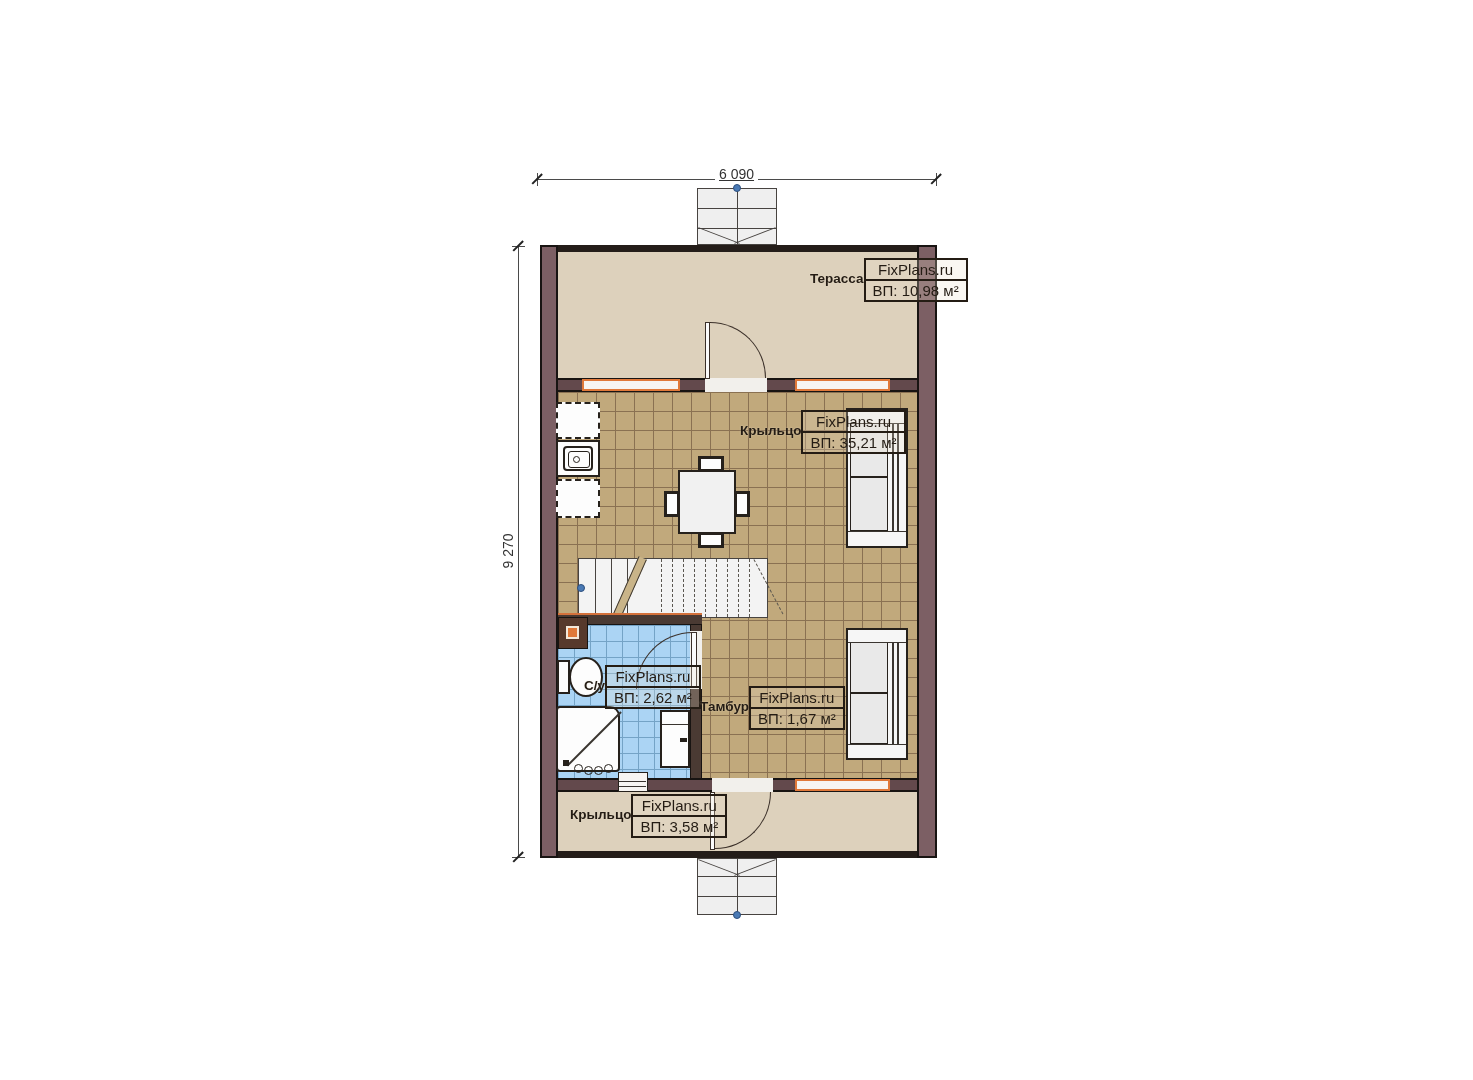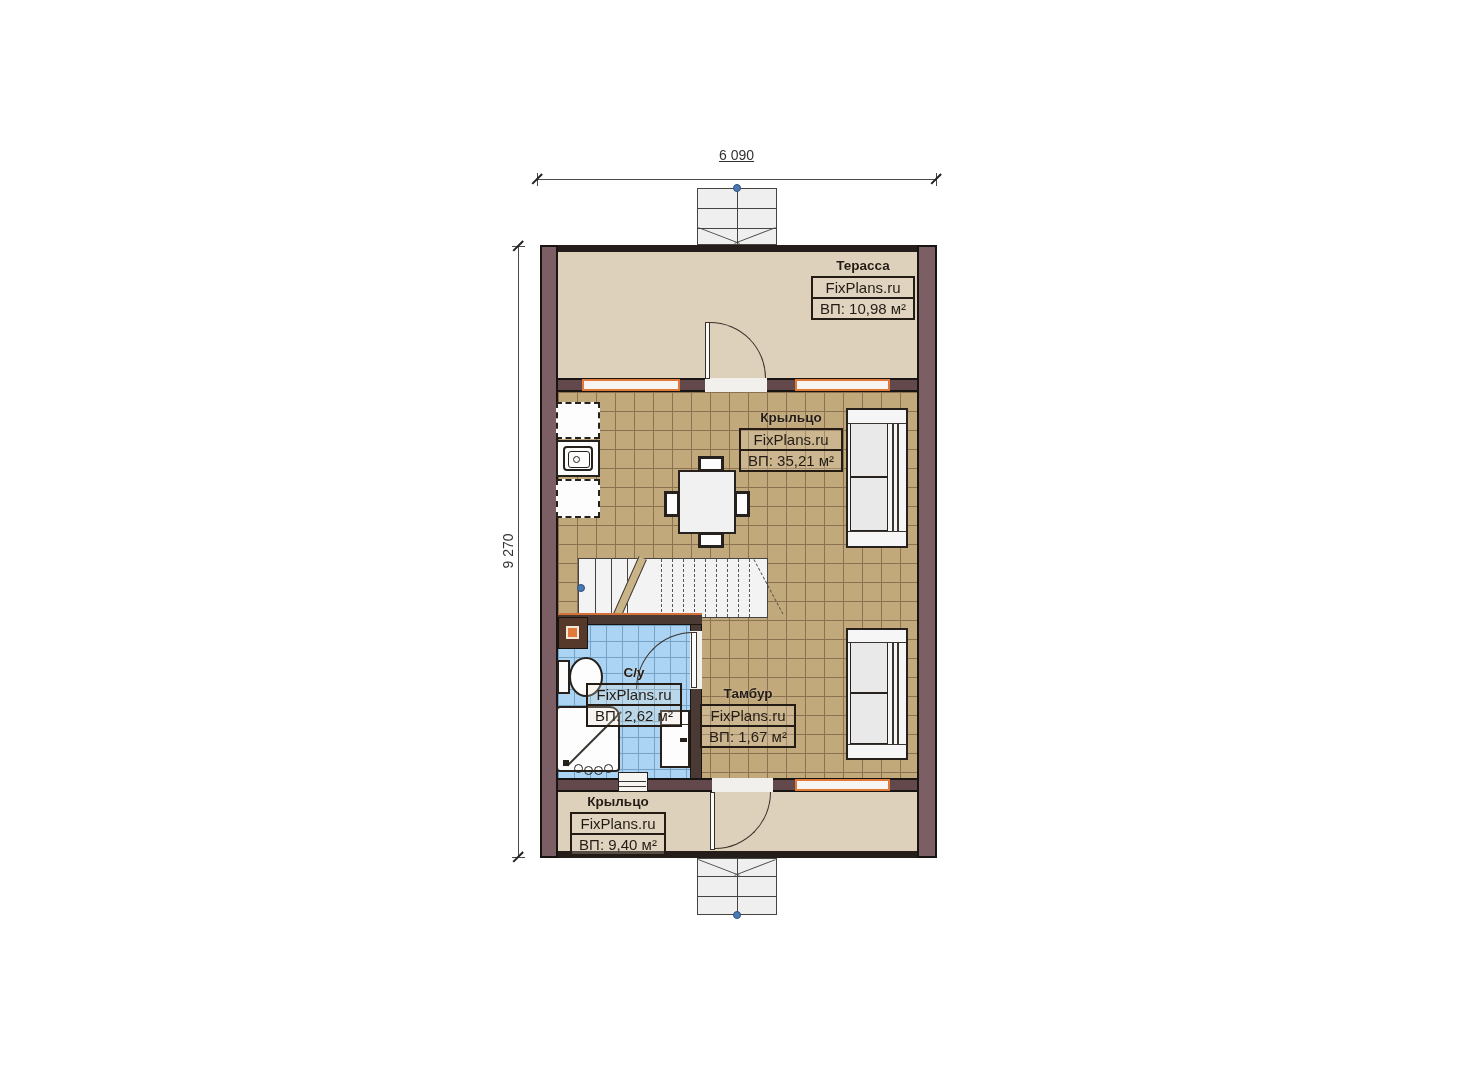--- a/index.html
+++ b/index.html
@@ -33,38 +33,38 @@
   
   .steps{background:#efefef;border:1px solid #474340;box-sizing:border-box;}
   .step-line{background:#474340;}
   .tread-dash{border-left:1px dashed #5a564f;}
   .bluedot{width:8px;height:8px;border-radius:50%;background:#4a7ab5;border:1px solid #2d4f7d;box-sizing:border-box;}
   
   .dim-line{background:#4a4a4a;}
   .dim-tick{width:14px;height:1.5px;background:#222;transform:rotate(-45deg);}
   .dim-text{font-size:14px;color:#333;background:#fff;padding:0 4px;}
   
-  .rlabel{display:flex;flex-direction:column;align-items:center;}
+  .rlabel{display:flex;flex-direction:row;align-items:center;}
   .rname{font-size:13.5px;font-weight:bold;color:#241c14;white-space:nowrap;margin-bottom:3px;
          text-shadow:0 0 2px rgba(240,230,210,.6);}
   .rbox{border:2px solid #241c14;text-align:center;background:rgba(235,225,205,0.25);}
   .rrow{font-size:15px;color:#241c14;padding:1px 7px;white-space:nowrap;}
   .rrow + .rrow{border-top:2px solid #241c14;}
 </style>
 </head>
 <body>
 
 <div id="canvas">
 
   <div class="abs dim-line" style="left:537px;top:179px;width:399px;height:1px;"></div>
   <div class="abs dim-line" style="left:537px;top:173px;width:1px;height:13px;"></div>
   <div class="abs dim-line" style="left:936px;top:173px;width:1px;height:13px;"></div>
   <div class="abs dim-tick" style="left:530px;top:178px;"></div>
   <div class="abs dim-tick" style="left:929px;top:178px;"></div>
-  <div class="abs dim-text" style="left:715px;top:147px;text-decoration:underline;">6 090</div>
+  <div class="abs dim-text" style="left:715px;top:166px;text-decoration:underline;">6 090</div>
 
   <div class="abs dim-line" style="left:518px;top:246px;width:1px;height:611px;"></div>
   <div class="abs dim-line" style="left:512px;top:246px;width:13px;height:1px;"></div>
   <div class="abs dim-line" style="left:512px;top:857px;width:13px;height:1px;"></div>
   <div class="abs dim-tick" style="left:511px;top:245px;"></div>
   <div class="abs dim-tick" style="left:511px;top:856px;"></div>
   <div class="abs dim-text" style="left:486px;top:543px;transform:rotate(-90deg);transform-origin:center;">9 270</div>
 
   <div class="abs steps" style="left:697px;top:188px;width:80px;height:57px;">
     <div class="abs step-line" style="left:0;top:19px;width:78px;height:1px;"></div>
@@ -223,17 +223,17 @@
     <div class="rbox">
       <div class="rrow">FixPlans.ru</div>
       <div class="rrow">ВП: 1,67 м²</div>
     </div>
   </div>
 
   <div class="abs rlabel" style="left:570px;top:794px;width:96px;">
     <div class="rname">Крыльцо</div>
     <div class="rbox">
       <div class="rrow">FixPlans.ru</div>
-      <div class="rrow">ВП: 9,40 м²</div>
+      <div class="rrow">ВП: 3,58 м²</div>
     </div>
   </div>
 
 </div>
 
 </body></html>

